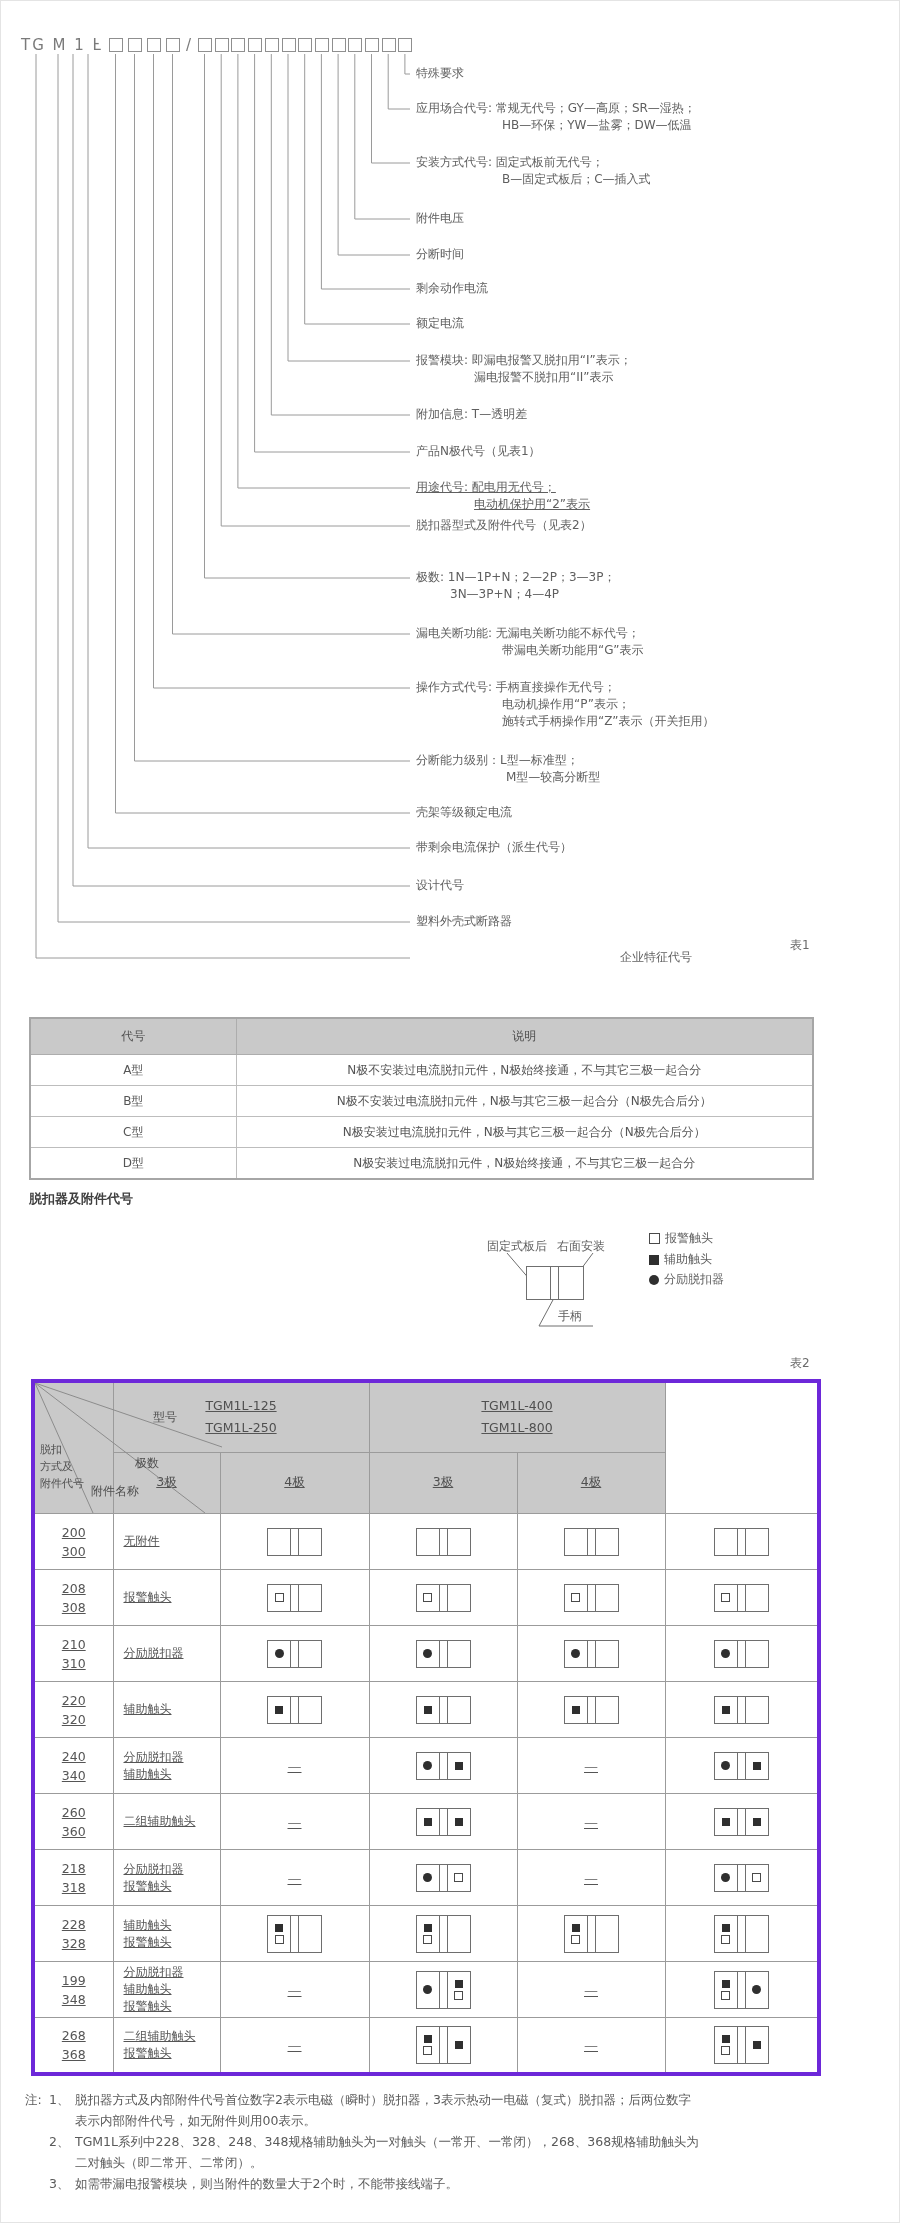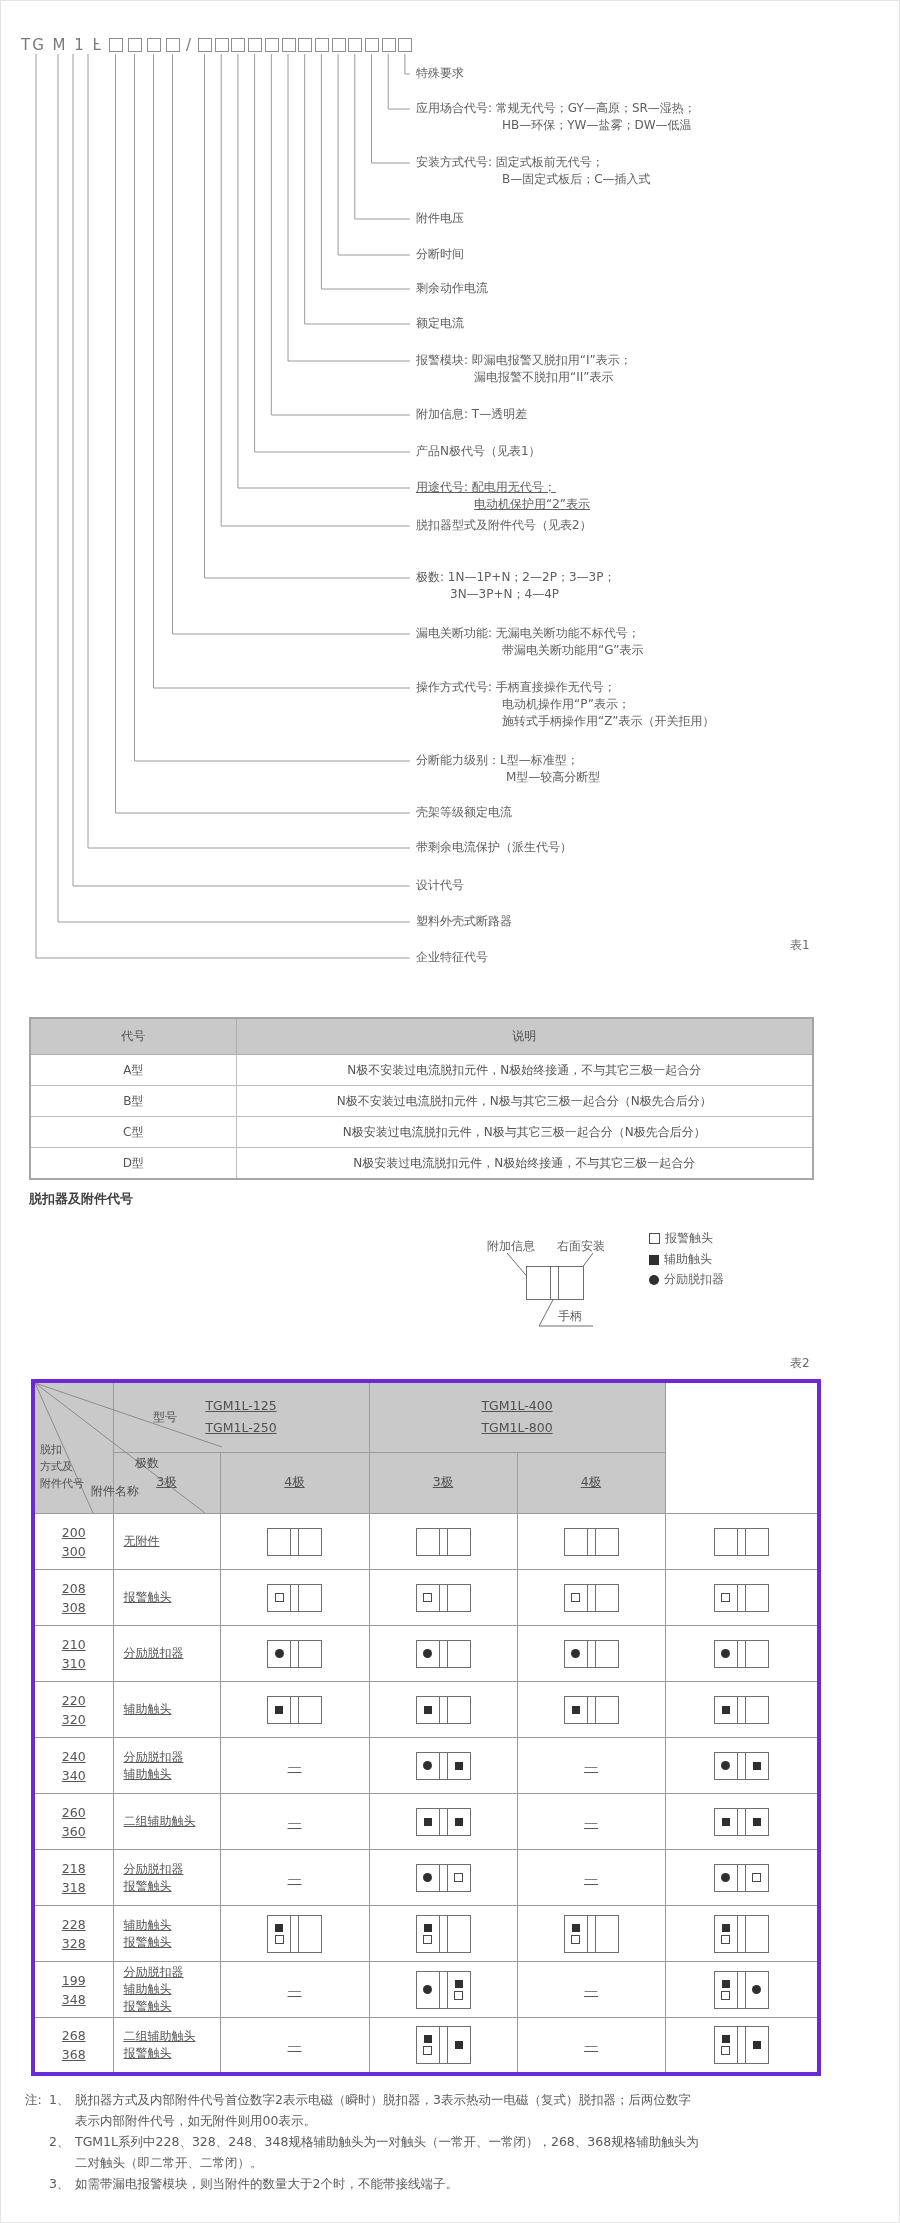--- a/index.html
+++ b/index.html
@@ -175,21 +175,21 @@
         </div>
         <div class="code-label" style="top: 838px;">
           <div>带剩余电流保护（派生代号）</div>
         </div>
         <div class="code-label" style="top: 876px;">
           <div>设计代号</div>
         </div>
         <div class="code-label" style="top: 912px;">
           <div>塑料外壳式断路器</div>
         </div>
-        <div class="code-label" style="top: 948px;">
+        <div class="code-label" style="top: 948px; text-align: center;">
           <div>企业特征代号</div>
         </div>
       </div>
   </div>
 
   <div class="tag" style="top:936px;left:789px;">表1</div>
   <table class="t1">
     <colgroup>
         <col style="width:206px">
         <col>
@@ -222,21 +222,21 @@
 
   <div class="sec-heading">脱扣器及附件代号</div>
 
   <div class="acc-diagram">
     <svg width="380" height="112" style="position:absolute;left:0;top:0;">
       <line x1="66" y1="27" x2="96" y2="62" stroke="#6f6f6f" stroke-width="1"></line>
       <line x1="152" y1="27" x2="126" y2="62" stroke="#6f6f6f" stroke-width="1"></line>
       <line x1="113" y1="72" x2="98" y2="100" stroke="#6f6f6f" stroke-width="1"></line>
       <line x1="98" y1="100" x2="152" y2="100" stroke="#6f6f6f" stroke-width="1"></line>
     </svg>
-    <span class="acc-label" style="left:46px;top:12px;">附加信息</span>
+    <span class="acc-label" style="left:46px;top:12px;">固定式板后</span>
     <span class="acc-label" style="left:116px;top:12px;">右面安装</span>
     <div class="acc-box">
       <div class="v1"></div>
         <div class="v2"></div>
     </div>
     <span class="acc-label" style="left:117px;top:82px;">手柄</span>
     <div class="legend-item" style="left:208px;top:4px;">
       <span class="s-alarm"></span>
       <span>报警触头</span>
     </div>

